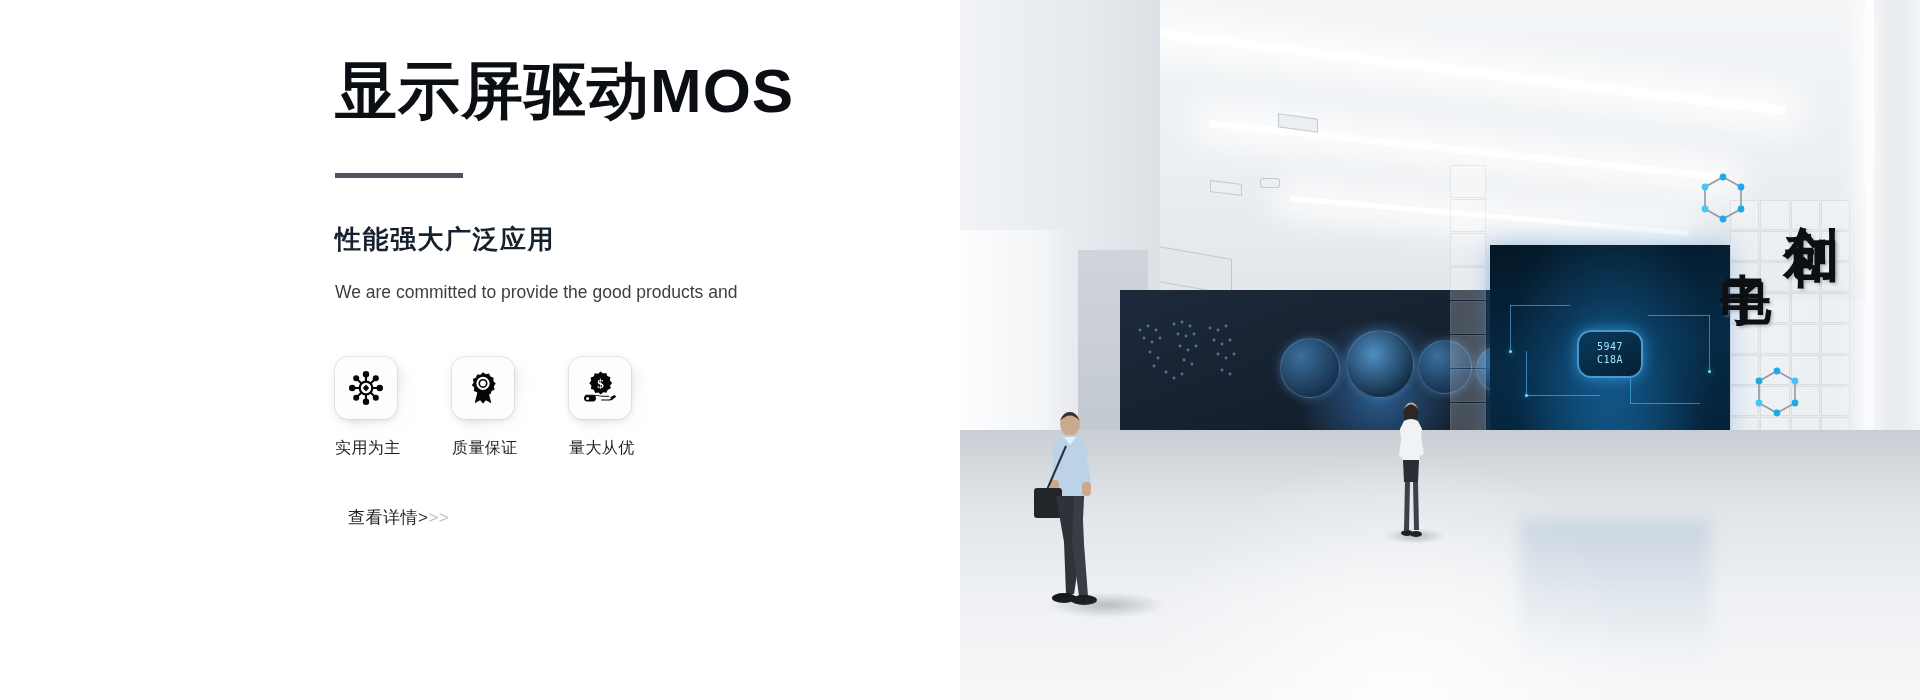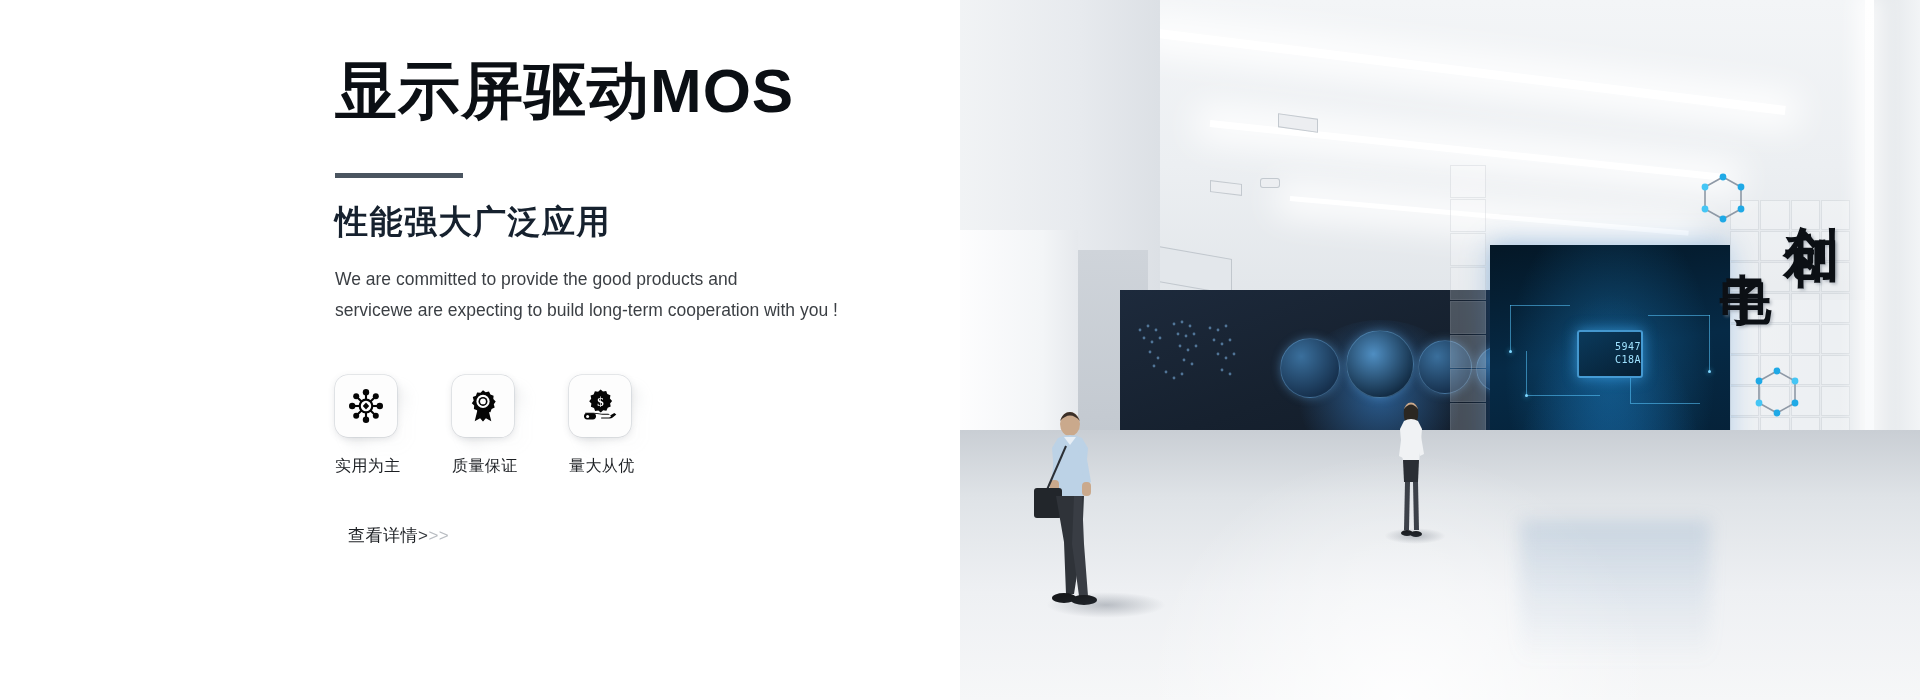--- a/index.html
+++ b/index.html
@@ -49,22 +49,22 @@
   }
 
   .divider {
     width: 128px;
     height: 5px;
     background: #4a5560;
     margin-top: 48px;
   }
 
   .sub-title {
-    margin-top: 24px;
-    font-size: 33px;
+    margin-top: 46px;
+    font-size: 26px;
     font-weight: 700;
     color: #16212e;
     letter-spacing: 1.5px;
     line-height: 1.2;
   }
 
   .desc {
     margin-top: 22px;
     font-size: 17.5px;
     line-height: 1.82;
@@ -263,25 +263,25 @@
       radial-gradient(ellipse at 50% 40%, rgba(40,170,255,0.30), rgba(0,0,0,0) 62%),
       radial-gradient(ellipse at 50% 100%, rgba(30,140,230,0.40), rgba(0,0,0,0) 60%);
   }
   .led-chip {
     position: absolute;
     left: 50%; top: 34%;
     transform: translate(-50%,-50%);
     width: 62px; height: 44px;
     background: linear-gradient(150deg, #0b3a5c, #061f33);
     border: 2px solid rgba(90,190,255,0.75);
-    border-radius: 3px;
+    border-radius: 14px;
     box-shadow: 0 0 14px rgba(70,180,255,0.6);
     display: flex;
     flex-direction: column;
-    align-items: flex-end;
+    align-items: center;
     justify-content: center;
     color: #9fe2ff;
     font-family: "DejaVu Sans Mono", monospace;
     font-size: 10px;
     line-height: 1.25;
     letter-spacing: 0.5px;
   }
   .led-trace {
     position: absolute;
     background: rgba(90,200,255,0.55);
@@ -644,21 +644,20 @@
     <div class="content">
 
       <h1 class="main-title">显示屏驱动MOS</h1>
 
       <div class="divider"></div>
 
       <div class="sub-title">性能强大广泛应用</div>
 
       <div class="desc">
         <span class="desc-line">We are committed to provide the good products and</span>
-        <span class="desc-line">servicewe are expecting to build long-term cooperation with you !</span>
       </div>
 
       <div class="features">
 
         <div class="feature">
           <div class="feature-icon-wrap">
             <div class="feature-icon">
               <svg width="36" height="36" viewBox="0 0 36 36">
                 <g stroke="#050505" stroke-width="2.1" fill="none">
                   <line x1="18" y1="18" x2="18" y2="5"></line>

